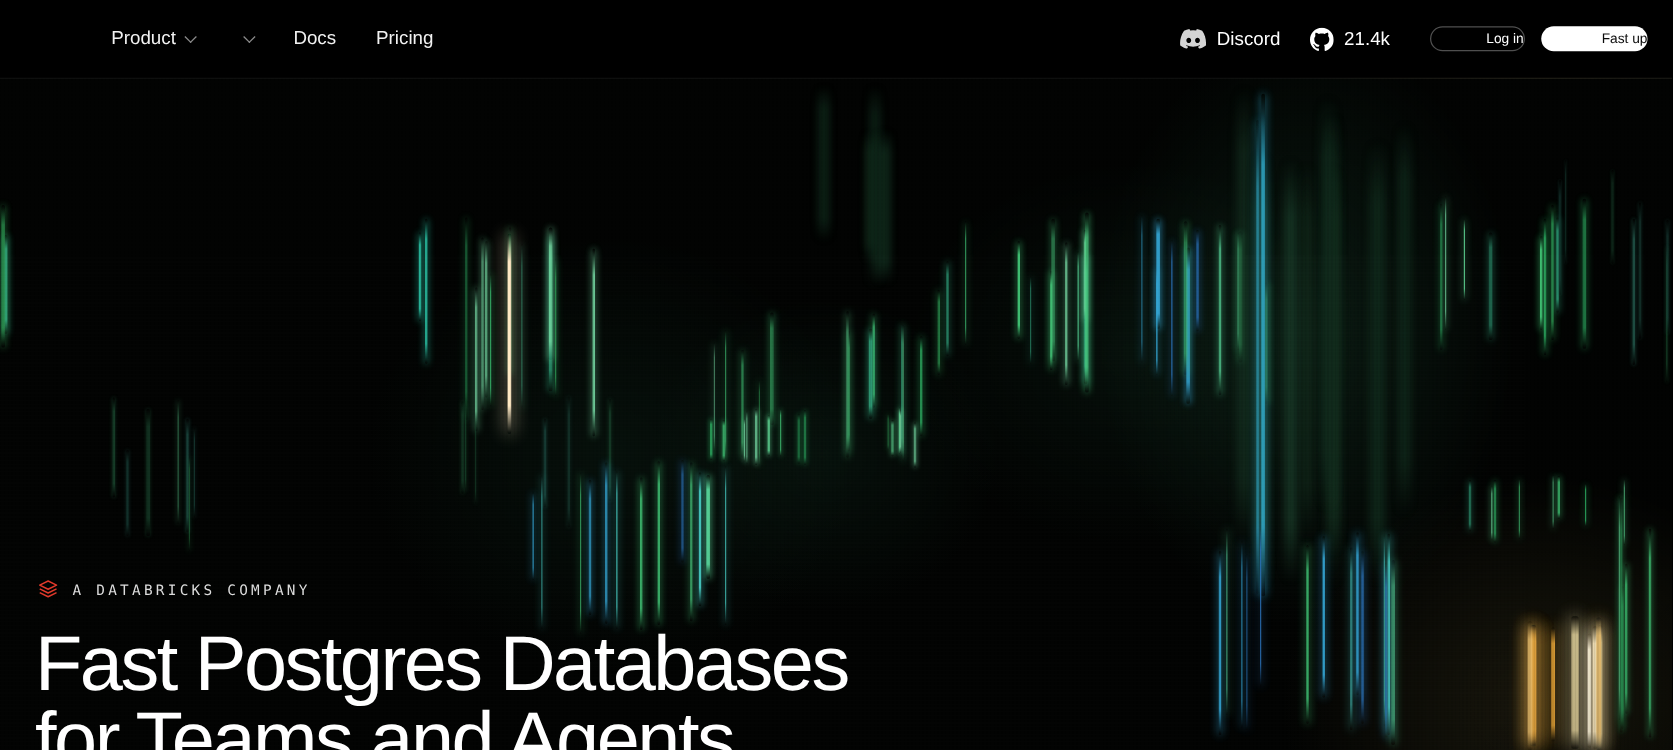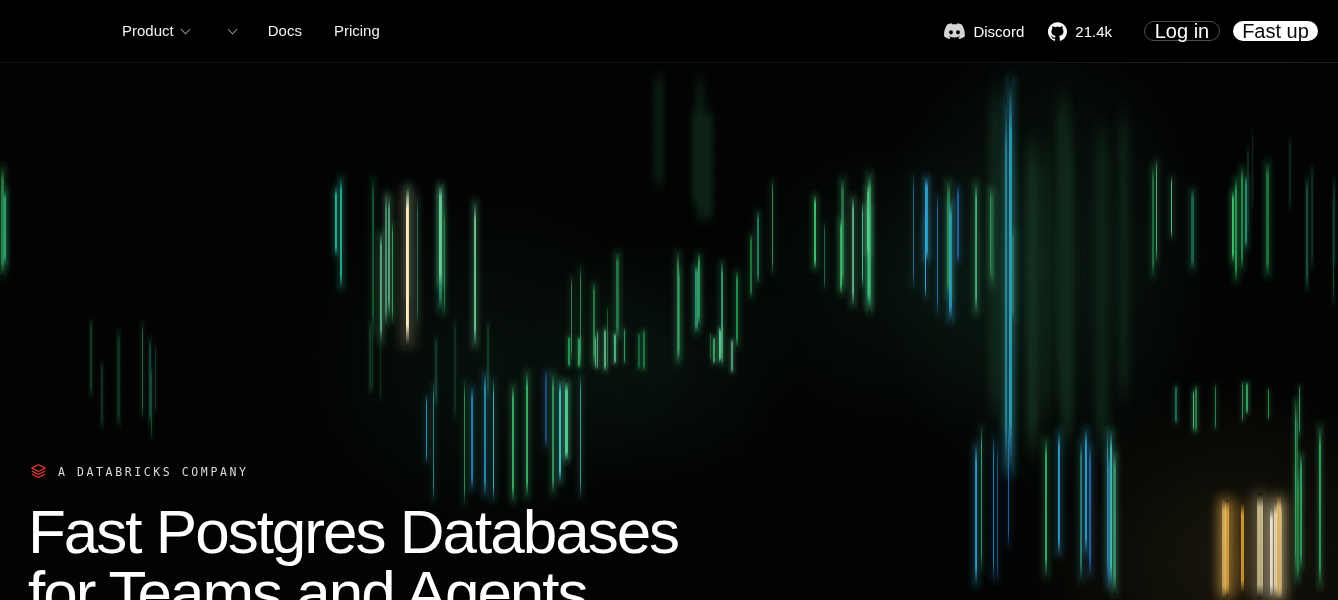--- a/index.html
+++ b/index.html
@@ -7,35 +7,35 @@
   body { font-family:"Liberation Sans","DejaVu Sans",sans-serif; color:#fff; position:relative; }
 
   
   .header {
     position:absolute; top:0; left:0; width:1338px; height:62px;
     background:#000; display:flex; align-items:center;
     padding:0 20px 0 30px; z-index:10;
   }
   .brand { display:flex; align-items:center; gap:11px; cursor:pointer; }
   .brand-text { font-size:21px; font-weight:700; letter-spacing:2.5px; color:#fff; }
-  .menu { display:flex; align-items:flex-start; gap:32px; margin-left:92px; }
+  .menu { display:flex; align-items:flex-start; gap:32px; margin-left:59px; }
   .menu-item {
     display:flex; align-items:center; font-size:15px; color:#f2f2f2;
     cursor:pointer; text-decoration:none; line-height:62px; height:62px;
   }
   .chev {
     width:7px; height:7px; border-right:1.5px solid #8d8d8d; border-bottom:1.5px solid #8d8d8d;
     transform:rotate(45deg); margin-left:8px; margin-top:-4px; display:inline-block;
   }
   .header-right { margin-left:auto; display:flex; align-items:center; }
   .social { display:flex; align-items:center; gap:8px; font-size:15px; color:#fff; cursor:pointer; }
   .social + .social { margin-left:24px; }
   .btn {
-    height:20px; border-radius:16px; display:flex; align-items:center; justify-content:center;
-    font-size:20px; cursor:pointer; border:none; font-family:inherit; font-weight:500;
+    height:20px; border-radius:16px; display:flex; align-items:center; justify-content:flex-end;
+    font-size:11px; cursor:pointer; border:none; font-family:inherit; font-weight:500;
   }
   .btn-login { margin-left:32px; width:76px; background:transparent; border:1px solid #4f4f4f; color:#fff; }
   .btn-signup { margin-left:13px; width:85px; background:#fff; color:#0a0a0a; }
 
   
   .hero {
     position:absolute; top:62px; left:0; width:1338px; height:538px; overflow:hidden;
     border-top:1px solid rgba(255,255,255,0.07);
     background:
       radial-gradient(240px 340px at 1045px 200px, rgba(28,76,52,0.32), transparent 70%),

